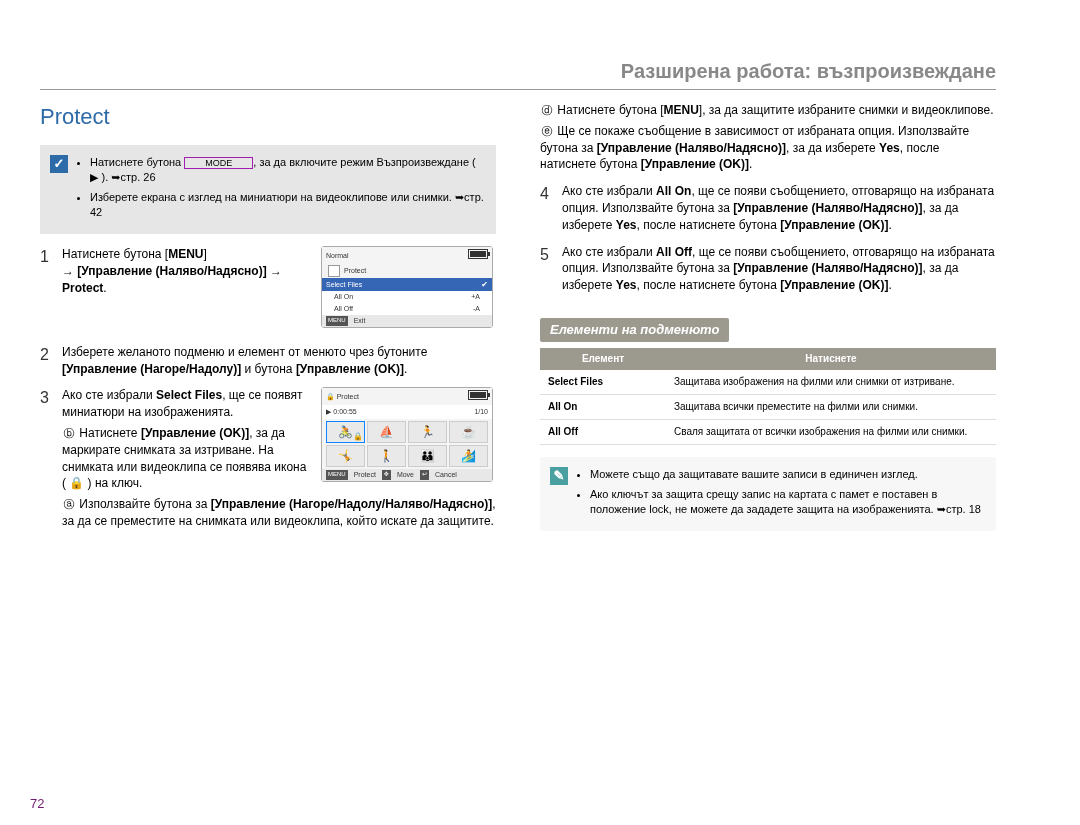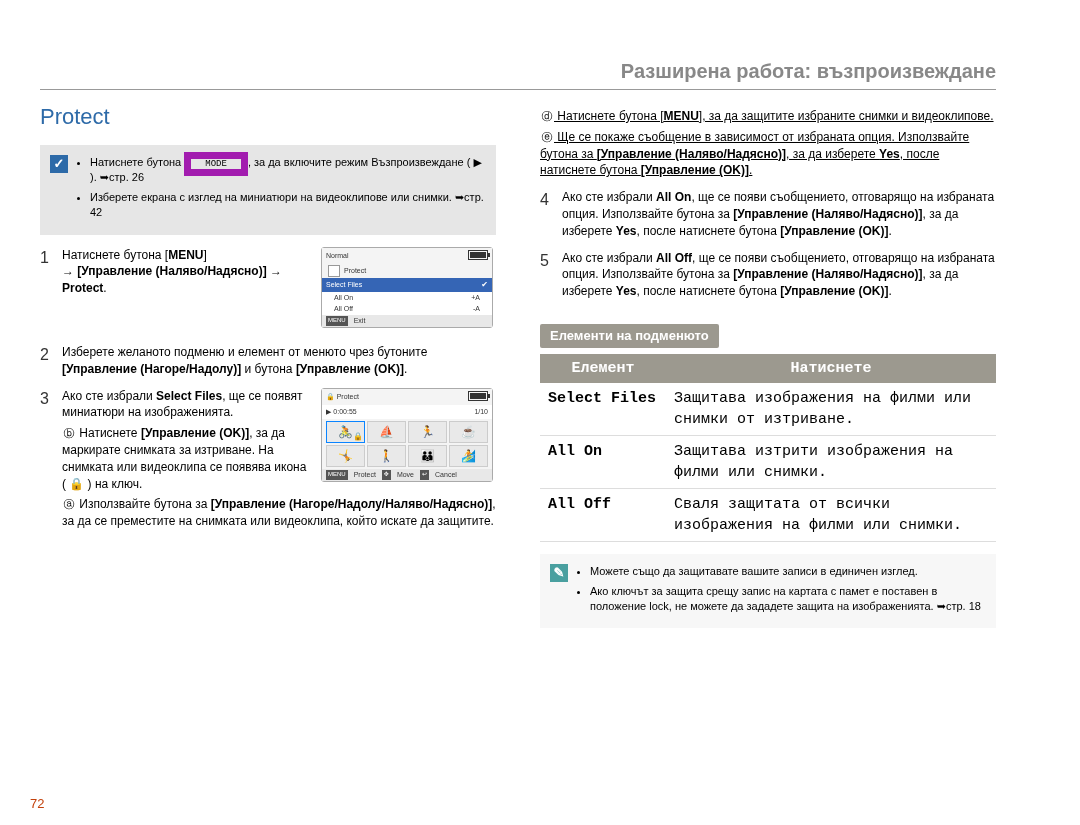--- a/index.html
+++ b/index.html
@@ -139,38 +139,39 @@
   .thumb.lock{position:relative;}
   .thumb.lock::after{
     content:"\1F512"; font-size:8px; position:absolute; right:1px; bottom:0;
   }
 
   .subhead {
     display:inline-block;
     background:#9c998f; color:#fff; padding:3px 10px;
     font-size:13px;font-weight:bold;border-radius:2px;
     margin: 14px 0 6px 0;
+    font-style: italic;
   }
   table.subtable {
-    width:100%; border-collapse:collapse; font-size:15px;font-family:Liberation Mono, monospace;
+    width:100%; border-collapse:collapse; font-size:10px;
   }
   table.subtable th {
     background:#9c998f; color:#fff; font-weight:bold;
     padding:4px 8px; text-align:center;
   }
   table.subtable td {
     padding:5px 8px; vertical-align:top;
     border-bottom:1px solid #ddd;
   }
   table.subtable td:first-child { font-weight:bold; width:110px;}
   .pagenum {
-    position:absolute; left:30px; bottom:14px; font-size:13px;color:#c2410c;
+    position:absolute; left:30px; bottom:14px; font-size:13px;color:#701a75;
   }
   .keycap {
-    border:7px solid #a21caf; padding:0 14px; font-size:9px;font-family:Liberation Mono, monospace;
+    border:1px solid #a21caf; padding:0 20px; font-size:9px;
   }
 </style>
 </head>
 <body>
 
 <div class="page">
   <div class="chapter-title">Разширена работа: възпроизвеждане</div>
 
   <div class="cols">
 
@@ -269,21 +270,21 @@
             <ul class="sublist">
               <li><span class="circ">ⓑ</span> Натиснете <b>[Управление (OK)]</b>, за да маркирате снимката за изтриване. На снимката или видеоклипа се появява икона ( 🔒 ) на ключ.</li>
               <li><span class="circ">ⓐ</span> Използвайте бутона за <b>[Управление (Нагоре/Надолу/Наляво/Надясно)]</b>, за да се преместите на снимката или видеоклипа, който искате да защитите.</li>
             </ul>
           </div>
         </li>
       </ol>
     </div>
 
     <div class="col">
-      <ul class="sublist" style="margin-top:6px;text-decoration:underline;">
+      <ul class="sublist" style="margin-top:0;">
         <li><span class="circ">ⓓ</span> Натиснете бутона [<b>MENU</b>], за да защитите избраните снимки и видеоклипове.</li>
         <li><span class="circ">ⓔ</span> Ще се покаже съобщение в зависимост от избраната опция. Използвайте бутона за <b>[Управление (Наляво/Надясно)]</b>, за да изберете <b>Yes</b>, после натиснете бутона <b>[Управление (OK)]</b>.</li>
       </ul>
 
       <ol class="numlist" style="margin-top:10px;">
         <li>
           <span class="num">4</span>
           <div class="body">Ако сте избрали <b>All On</b>, ще се появи съобщението, отговарящо на избраната опция. Използвайте бутона за <b>[Управление (Наляво/Надясно)]</b>, за да изберете <b>Yes</b>, после натиснете бутона <b>[Управление (OK)]</b>.</div>
         </li>
         <li>
@@ -298,21 +299,21 @@
             <tr>
               <th>Елемент</th>
               <th>Натиснете</th>
             </tr>
         <tr>
               <td>Select Files</td>
               <td>Защитава изображения на филми или снимки от изтриване.</td>
             </tr>
         <tr>
               <td>All On</td>
-              <td>Защитава изтрити изображения на филми или снимки.</td>
+              <td>Защитава всички преместите на филми или снимки.</td>
             </tr>
         <tr>
               <td>All Off</td>
               <td>Сваля защитата от всички изображения на филми или снимки.</td>
             </tr>
       </tbody>
         </table>
 
       <div class="infobox white">
         <span class="info-icon teal">✎</span>

